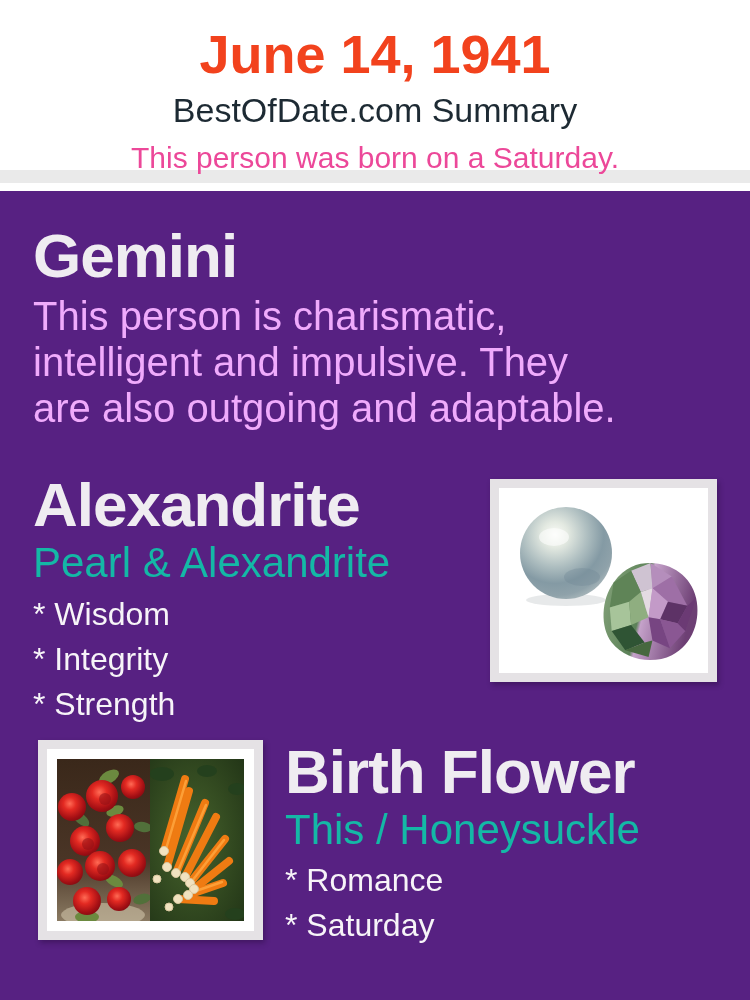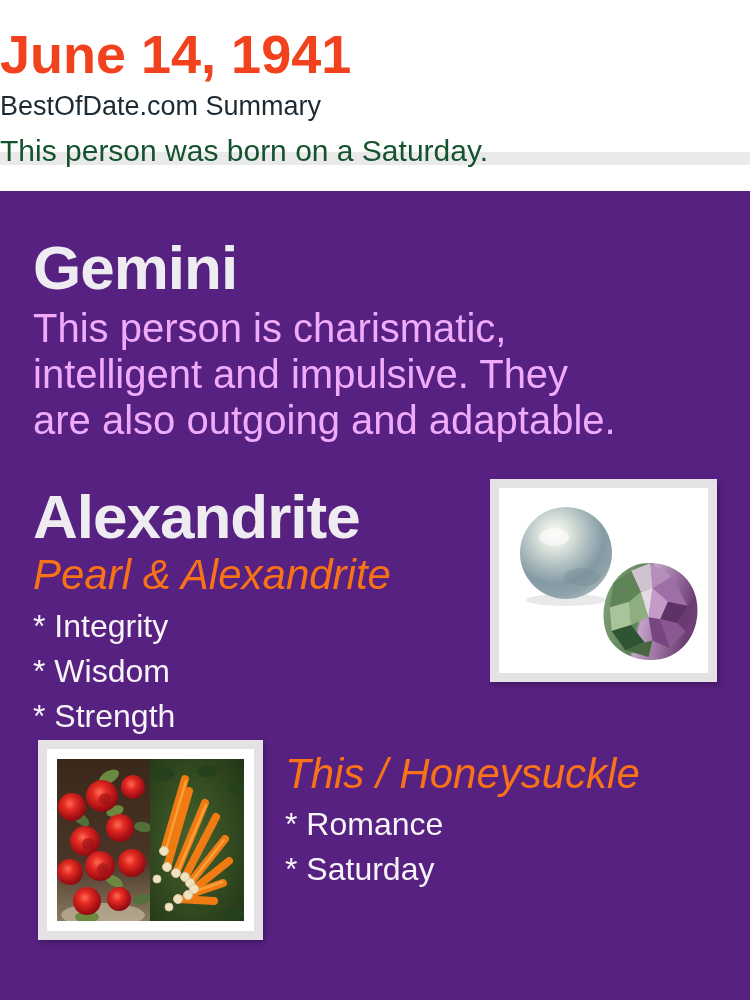--- a/index.html
+++ b/index.html
@@ -4,43 +4,43 @@
 <title></title>
 <style>
   html, body { margin:0; padding:0; }
   body {
     width:750px; height:1000px; position:relative; overflow:hidden;
     background:#ffffff;
     font-family:"Liberation Sans","DejaVu Sans",sans-serif;
   }
 
   
-  .header { height:152px; box-sizing:border-box; padding-top:27px; text-align:left; background:#ffffff; }
+  .header { height:170px; box-sizing:border-box; padding-top:27px; text-align:center; background:#ffffff; }
   .date-title  { margin:0; font-size:54px; line-height:1; font-weight:700; color:#f2421d; }
-  .site-summary{ margin:12px 0 16px; font-size:27px; line-height:1; color:#1d2a33; }
-  .born-on     { margin:13px 0 16px; font-size:30px; line-height:1; color:#14532d; }
+  .site-summary{ margin:12px 0 16px; font-size:34px; line-height:1; color:#1d2a33; }
+  .born-on     { margin:13px 0 16px; font-size:30px; line-height:1; color:#ec4899; }
 
   .divider { height:13px; background:#eaeaea; }
 
   
   .main {
     position:absolute; top:191px; left:0; width:750px; height:809px;
-    background:#572182; color:#f7f4f8; box-sizing:border-box; padding:16px 33px;
+    background:#572182; color:#f7f4f8; box-sizing:border-box; padding:4px 33px;
   }
   .sign-heading, .section-heading {
     margin:0; font-weight:700; font-size:62px; line-height:1.1;
     color:#efecf1; letter-spacing:-1px;
   }
   .sign-heading { margin-top:27px; }
   .sign-desc { margin:3px 0 0; font-size:40px; line-height:1.15; width:590px; color:#f0abfc; }
 
   .birthstone-section { margin-top:40px; }
   .flower-section { margin-top:15px; margin-left:252px; }
 
-  .section-sub { margin:0; font-size:42px; line-height:1.15; color:#f97316;font-style:italic; }
+  .section-sub { margin:0; font-size:42px; line-height:1.15; color:#14b8a6; }
   .trait { margin:7px 0 0; font-size:32px; line-height:1.19; color:#f7f4f8; }
 
   
   .photo-frame {
     position:absolute; background:#ffffff; box-sizing:border-box;
     border:9px solid #e5e2e5; box-shadow:2px 3px 5px rgba(35,10,55,.4);
   }
   .stone-box  { left:490px; top:479px; width:227px; height:203px; padding:5px; }
   .flower-box { left:38px;  top:740px; width:225px; height:200px; padding:10px; }
   .photo-frame svg { display:block; width:100%; height:100%; }
@@ -61,26 +61,27 @@
   <main class="main">
 
     <section class="zodiac-section">
       <h2 class="sign-heading">Gemini</h2>
       <p class="sign-desc">This person is charismatic, intelligent and impulsive. They are also outgoing and adaptable.</p>
     </section>
 
     <section class="birthstone-section">
       <h3 class="section-heading">Alexandrite</h3>
       <div class="section-sub">Pearl &amp; Alexandrite</div>
+      <div class="trait">* Wisdom</div>
       <div class="trait">* Integrity</div>
-      <div class="trait">* Wisdom</div>
       <div class="trait">* Strength</div>
     </section>
 
     <section class="flower-section">
+      <h3 class="section-heading">Birth Flower</h3>
       <div class="section-sub">This / Honeysuckle</div>
       <div class="trait">* Romance</div>
       <div class="trait">* Saturday</div>
     </section>
 
   </main>
 
   <div class="photo-frame stone-box" role="img" aria-label="Pearl and Alexandrite gemstones">
     <svg viewBox="0 0 199 175">
       <defs>

